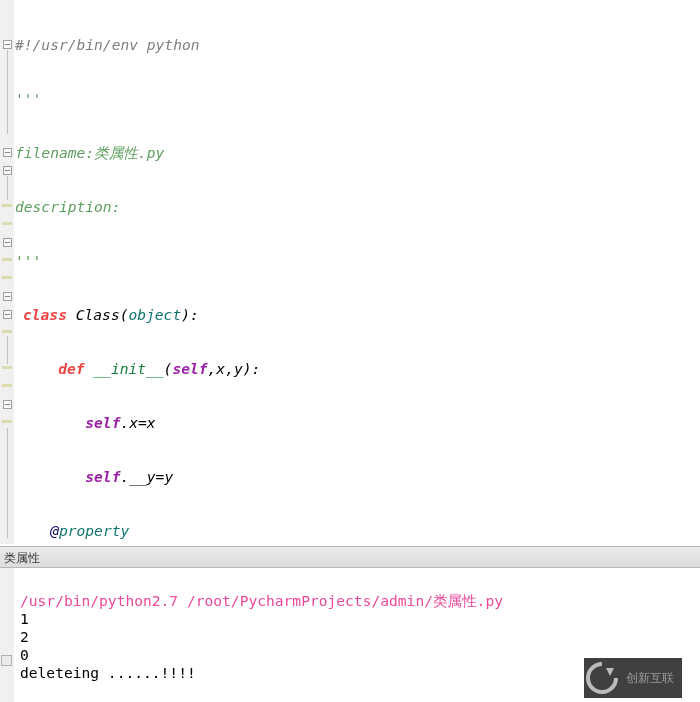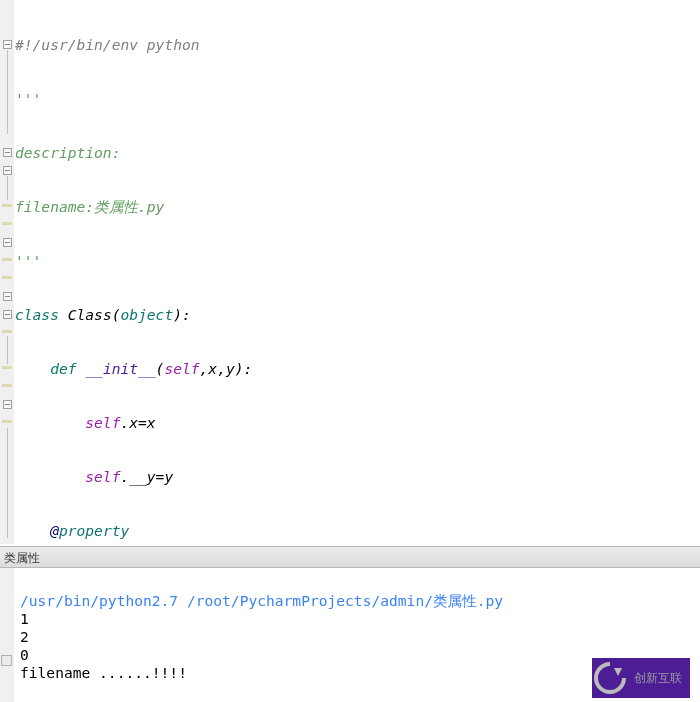--- a/index.html
+++ b/index.html
@@ -60,25 +60,25 @@
   }
   .code {
     position: absolute;
     left: 15px;
     top: 0;
     white-space: pre;
   }
   .ln { height: 18px; }
   .c-comment   { color: #808080; }
   .c-docstring { color: #5f9e5f; }
-  .c-kw        { color: #0f766e; font-weight: 400; }
+  .c-kw        { color: #ef4444; font-weight: 700; margin-left: 8px; }
   .c-builtin   { color: #0f766e; }
   .c-decorator { color: #000060; }
-  .c-self      { color: #9c1fa8; }
-  .c-magic     { color: #4c1d95; text-align: right; }
+  .c-self      { color: #9c1fa8; font-weight: bold; }
+  .c-magic     { color: #15803d; text-align: right; }
 
   .run-titlebar {
     position: absolute;
     left: 0;
     top: 546px;
     width: 700px;
     height: 22px;
     background: linear-gradient(#ececec, #dcdcdc);
     border-top: 1px solid #b8b8b8;
     border-bottom: 1px solid #b8b8b8;
@@ -108,45 +108,45 @@
   .console-text {
     position: absolute;
     left: 20px;
     top: 6px;
     white-space: pre;
     font-style: normal;
     font-family: "DejaVu Sans Mono", Menlo, Consolas, monospace;
     font-size: 14.6px;
     line-height: 18px;
   }
-  .c-path { color: #3b82f6; }
+  .c-path { color: #ec4899; }
   .c-ok   { color: #5a5a5a; }
   .stop-icon {
     position: absolute;
     left: 1px;
     bottom: 36px;
     width: 11px;
     height: 11px;
     border: 1px solid #b0b0b0;
     background: #eaeaea;
   }
   .logo {
     position: absolute;
-    right: 10px;
+    right: 18px;
     bottom: 4px;
     width: 98px;
     height: 40px;
     color: #9a9a9a;
     font-style: normal;
     font-family: "DejaVu Sans", Helvetica, Arial, sans-serif;
     font-size: 12px;
     text-align: left;
     padding-left: 42px;
     line-height: 40px;
-    background: #4c1d95;
+    background: #404040;
   }
   .logo svg {
     position: absolute;
     left: 0;
     top: 2px;
   }
 </style>
 </head>
 <body>
 
@@ -169,22 +169,22 @@
     <div class="gtick" style="top:366px"></div>
     <div class="gtick" style="top:384px"></div>
     <div class="gfold" style="top:400px"></div>
     <div class="gtick" style="top:420px"></div>
     <div class="gbar" style="top:428px;height:110px"></div>
   </div>
 
   <div class="code">
     <div class="ln"><span class="c-comment">#!/usr/bin/env python</span></div>
     <div class="ln"><span class="c-docstring">'''</span></div>
+    <div class="ln"><span class="c-docstring">filename:</span><span class="c-docstring">类属性</span><span class="c-docstring">.py</span></div>
     <div class="ln"><span class="c-docstring">description:</span></div>
-    <div class="ln"><span class="c-docstring">filename:</span><span class="c-docstring">类属性</span><span class="c-docstring">.py</span></div>
     <div class="ln"><span class="c-docstring">'''</span></div>
     <div class="ln"><span class="c-kw">class</span><span> </span><span>Class(</span><span class="c-builtin">object</span><span>):</span></div>
     <div class="ln"><span>    </span><span class="c-kw">def</span><span> </span><span class="c-magic">__init__</span><span>(</span><span class="c-self">self</span><span>,x,y):</span></div>
     <div class="ln"><span>        </span><span class="c-self">self</span><span>.x=x</span></div>
     <div class="ln"><span>        </span><span class="c-self">self</span><span>.__y=y</span></div>
     <div class="ln"><span>    </span><span class="c-decorator">@</span><span class="c-builtin">property</span></div>
     
     
     
     
@@ -210,21 +210,21 @@
 
 <div class="console">
   <div class="console-gutter">
     <div class="stop-icon"></div>
   </div>
   <div class="console-text">
 <span class="c-path">/usr/bin/python2.7 /root/PycharmProjects/admin/类属性.py</span>
 <span>1</span>
 <span>2</span>
 <span>0</span>
-<span>filename ......!!!!</span>
+<span>deleteing ......!!!!</span>
 
 <span class="c-ok">Process finished with exit code 0</span>
   </div>
 </div>
 
 <div class="logo">
   <svg width="36" height="36" viewBox="0 0 36 36">
     <path d="M18 4 A14 14 0 1 0 32 18" stroke="#bbb" stroke-width="4" fill="none"></path>
     <path d="M22 8 L30 8 L26 16 Z" fill="#bbb"></path>
   </svg>

